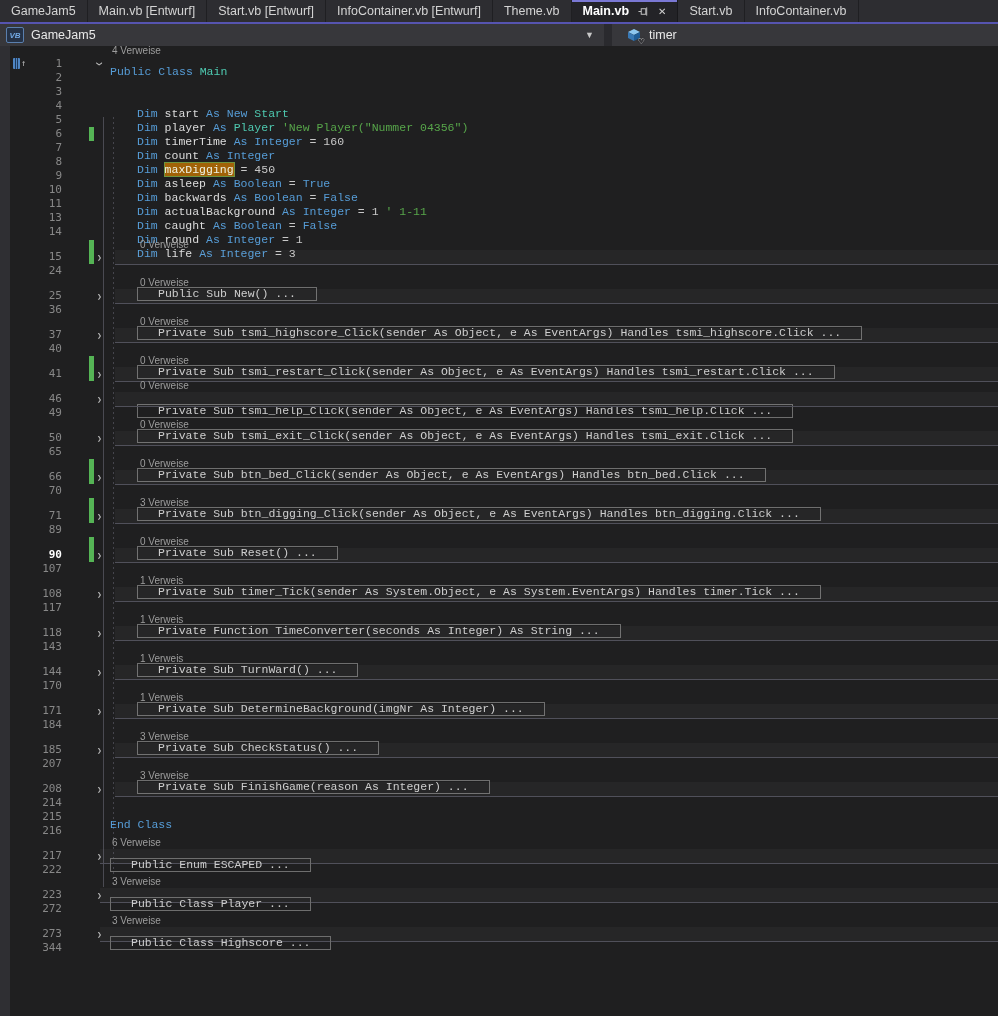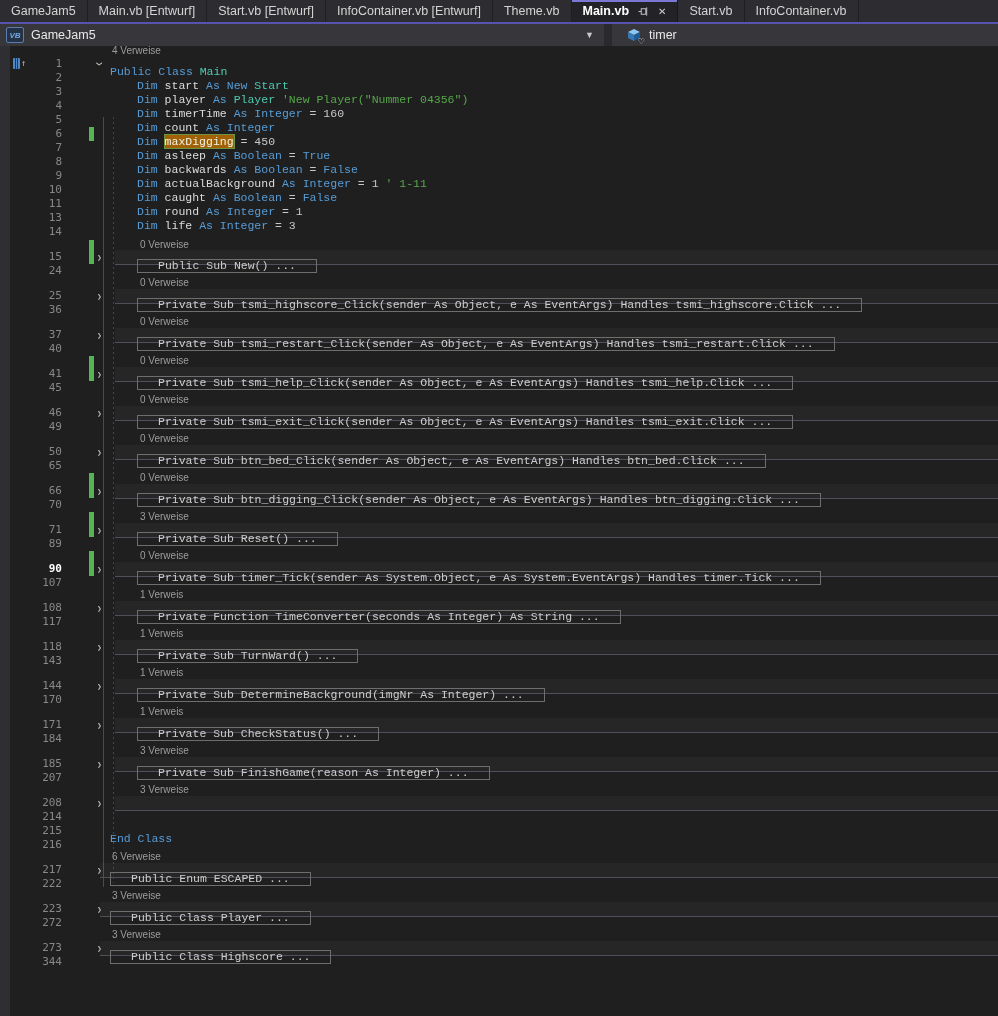--- a/index.html
+++ b/index.html
@@ -53,21 +53,21 @@
   .chgbar.tall{top:-10.9px;}
   .chev{position:absolute;left:93px;top:0;width:13px;height:100%;display:flex;
         align-items:center;justify-content:center;color:#b8b8b8;font-size:8px;}
   .chev.open{transform:rotate(90deg);}
   .glyph{position:absolute;left:13px;top:1px;height:12px;display:flex;align-items:center;}
   .glyph .bars{width:7px;height:11px;border-radius:1px;
      background:linear-gradient(90deg,#4f86c4 0 2px,#1e3a5c 2px 3px,#4f86c4 3px 4px,#1e3a5c 4px 5px,#4f86c4 5px 7px);}
   .glyph .up{color:#b8b8b8;font-size:9px;line-height:9px;margin-left:1px;}
   .content{position:absolute;top:8px;height:100%;white-space:pre;font-size:11.5px;
            line-height:14.05px;color:#c8c8c8;font-family:Liberation Mono, monospace;}
-  .x0{left:110px;} .x1{left:137px;}
+  .x0{left:110px;} .x1{left:137px;margin-top:28px;}
   .lens{position:absolute;top:0;font-family:"Liberation Sans",sans-serif;
         font-size:10px;line-height:10.9px;color:#9d9d9d;}
   .lx0{left:112px;} .lx1{left:140px;}
   .band{position:absolute;right:0;top:0;height:100%;
         background:rgba(255,255,255,0.03);border-bottom:1px solid #50505a;}
   .bx0{left:100px;} .bx1{left:115px;}
   .foldbox{display:inline-block;border:1px solid #6e6e6e;padding:0 20px;
            color:#cdcdcd;font-size:11.5px;line-height:12px;margin-top:0.5px;}
 
   
@@ -245,24 +245,20 @@
       <div class="row lensrow">
         <span class="lens lx1">0 Verweise</span>
       </div>
       <div class="row">
         <div class="band bx1"></div>
         <span class="num">41</span>
         <span class="chgbar tall"></span>
         <span class="chev">❯</span>
         <span class="content x1"><span class="foldbox">Private Sub tsmi_help_Click(sender As Object, e As EventArgs) Handles tsmi_help.Click ...</span></span>
       </div>
-      <div class="row">
-        <span class="num">45</span>
-        <span class="content x1"></span>
-      </div>
       <div class="row lensrow">
         <span class="lens lx1">0 Verweise</span>
       </div>
       <div class="row">
         <div class="band bx1"></div>
         <span class="num">46</span>
         <span class="chev">❯</span>
         <span class="content x1"><span class="foldbox">Private Sub tsmi_exit_Click(sender As Object, e As EventArgs) Handles tsmi_exit.Click ...</span></span>
       </div>
       <div class="row">

